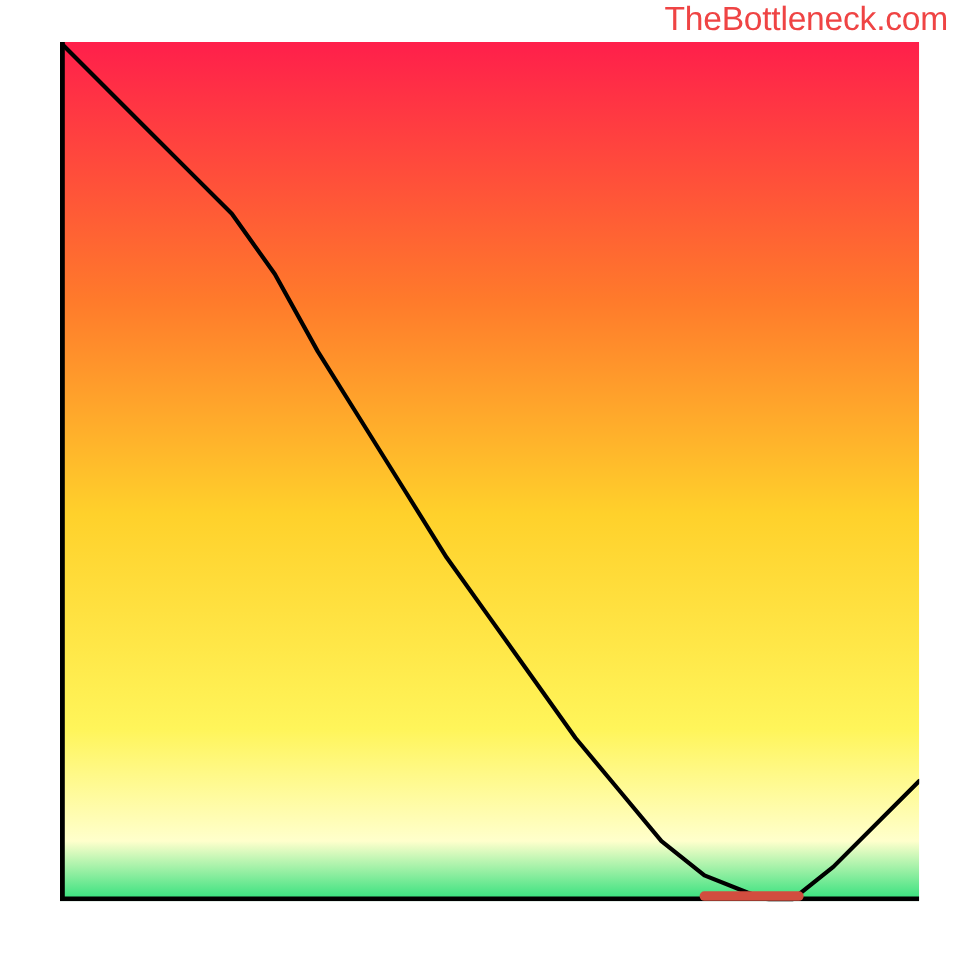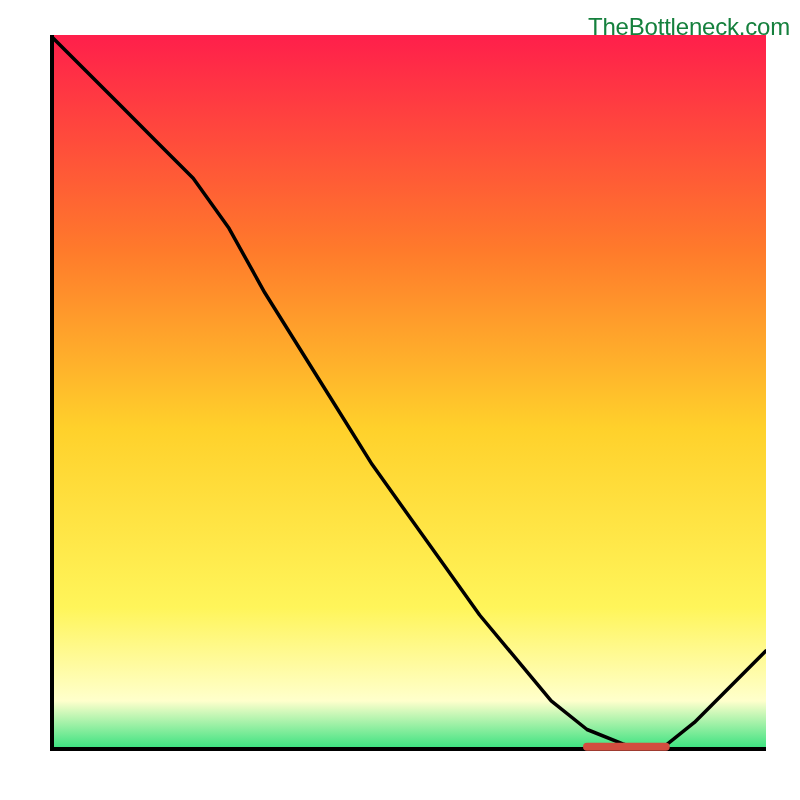--- a/index.html
+++ b/index.html
@@ -11,24 +11,24 @@
     background: #ffffff;
     font-family: Arial, Helvetica, sans-serif;
   }
   .frame {
     position: relative;
     width: 800px;
     height: 800px;
   }
   .watermark {
     position: absolute;
-    top: 13px;
+    top: 0;
     right: 10px;
-    color: #15803d;
-    font-size: 24px;
+    color: #ef4444;
+    font-size: 28px;
     font-weight: 500;
     letter-spacing: -0.2px;
   }
   .plot-wrap {
     position: absolute;
     left: 50px;
     top: 35px;
     width: 716px;
     height: 716px;
   }

